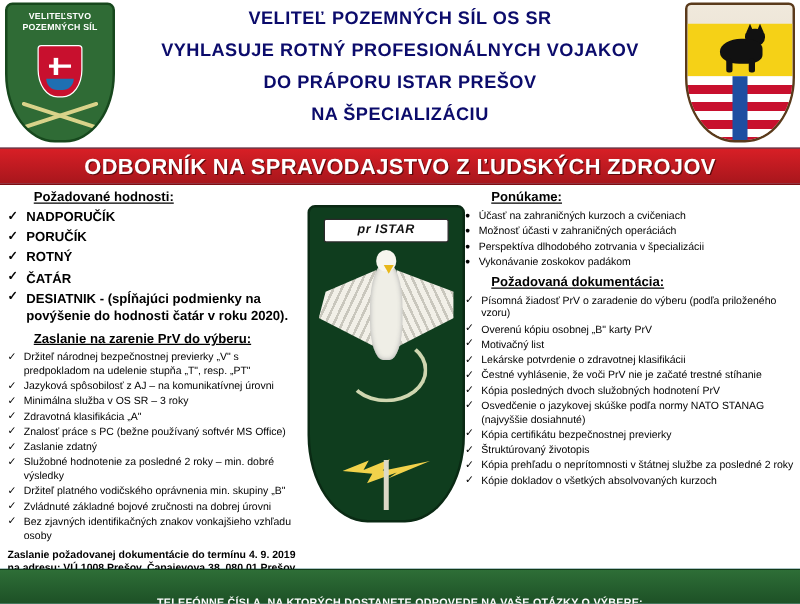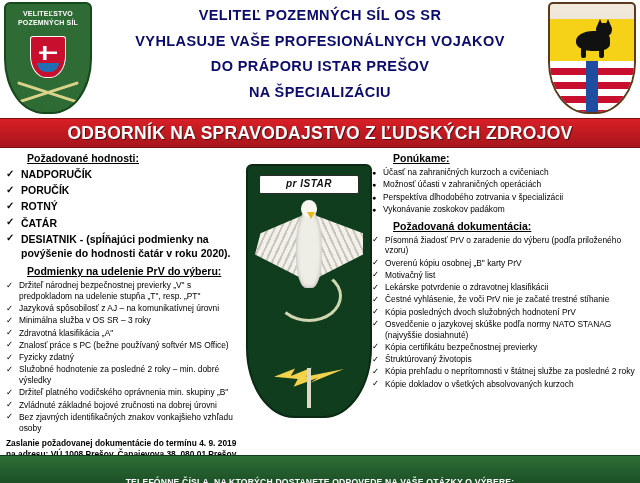--- a/index.html
+++ b/index.html
@@ -486,21 +486,21 @@
         <div class="swords">
             <span></span>
             <span></span>
           </div>
         <div class="crest"></div>
       </div>
     </div>
 
     <div class="header-titles">
       <div>VELITEĽ POZEMNÝCH SÍL OS SR</div>
-      <div>VYHLASUJE VAŠE PROFESIONÁLNYCH VOJAKOV</div>
+      <div>VYHLASUJE ROTNÝ PROFESIONÁLNYCH VOJAKOV</div>
       <div>DO PRÁPORU ISTAR PREŠOV</div>
       <div>NA ŠPECIALIZÁCIU</div>
     </div>
 
     <div class="emblem-right">
       <div class="shield">
         <div class="yellowbox"></div>
         <div class="lynx">
           <span class="ear1"></span>
             <span class="ear2"></span>
@@ -524,28 +524,28 @@
     <div class="col-left">
       <div class="sec-title under">Požadované hodnosti:</div>
       <ul class="lst bold">
         <li><span class="tick">✓</span><span>NADPORUČÍK</span></li>
         <li><span class="tick">✓</span><span>PORUČÍK</span></li>
         <li><span class="tick">✓</span><span>ROTNÝ</span></li>
         <li><span class="tick">✓</span><span>ČATÁR</span></li>
         <li><span class="tick">✓</span><span>DESIATNIK - (spĺňajúci podmienky na povýšenie do hodnosti čatár v roku 2020).</span></li>
       </ul>
 
-      <div class="sec-title under">Podmienky na udelenie PrV do výberu:</div>
+      <div class="sec-title under">Zaslanie na zarenie PrV do výberu:</div>
       <ul class="lst">
         <li><span class="tick">✓</span><span>Držiteľ národnej bezpečnostnej previerky „V" s predpokladom na udelenie stupňa „T", resp. „PT"</span></li>
         <li><span class="tick">✓</span><span>Jazyková spôsobilosť z AJ – na komunikatívnej úrovni</span></li>
         <li><span class="tick">✓</span><span>Minimálna služba v OS SR – 3 roky</span></li>
         <li><span class="tick">✓</span><span>Zdravotná klasifikácia „A"</span></li>
         <li><span class="tick">✓</span><span>Znalosť práce s PC (bežne používaný softvér MS Office)</span></li>
-        <li><span class="tick">✓</span><span>Fyzicky zdatný</span></li>
+        <li><span class="tick">✓</span><span>Zaslanie zdatný</span></li>
         <li><span class="tick">✓</span><span>Služobné hodnotenie za posledné 2 roky – min. dobré výsledky</span></li>
         <li><span class="tick">✓</span><span>Držiteľ platného vodičského oprávnenia min. skupiny „B"</span></li>
         <li><span class="tick">✓</span><span>Zvládnuté základné bojové zručnosti na dobrej úrovni</span></li>
         <li><span class="tick">✓</span><span>Bez zjavných identifikačných znakov vonkajšieho vzhľadu osoby</span></li>
       </ul>
 
       <div class="note-block">
         <div class="b">Zaslanie požadovanej dokumentácie do termínu 4. 9. 2019</div>
         <div><span class="b">na adresu:</span>
           <span class="b">VÚ 1008 Prešov, Čapajevova 38, 080 01 Prešov</span></div>

